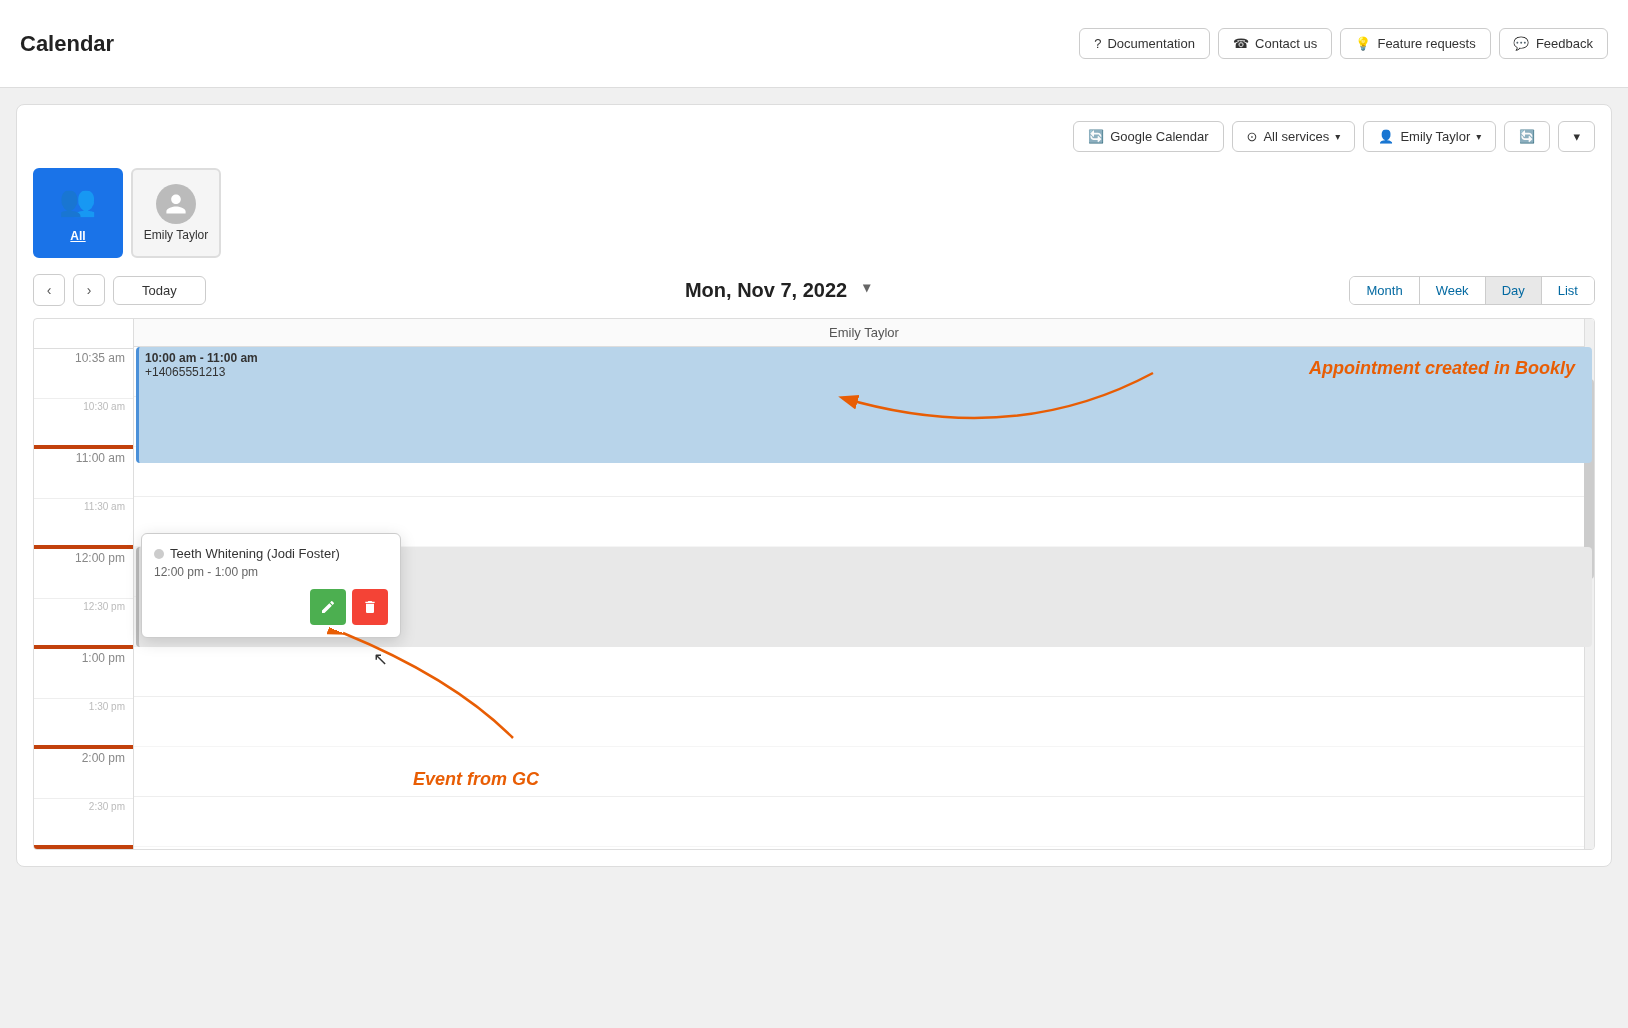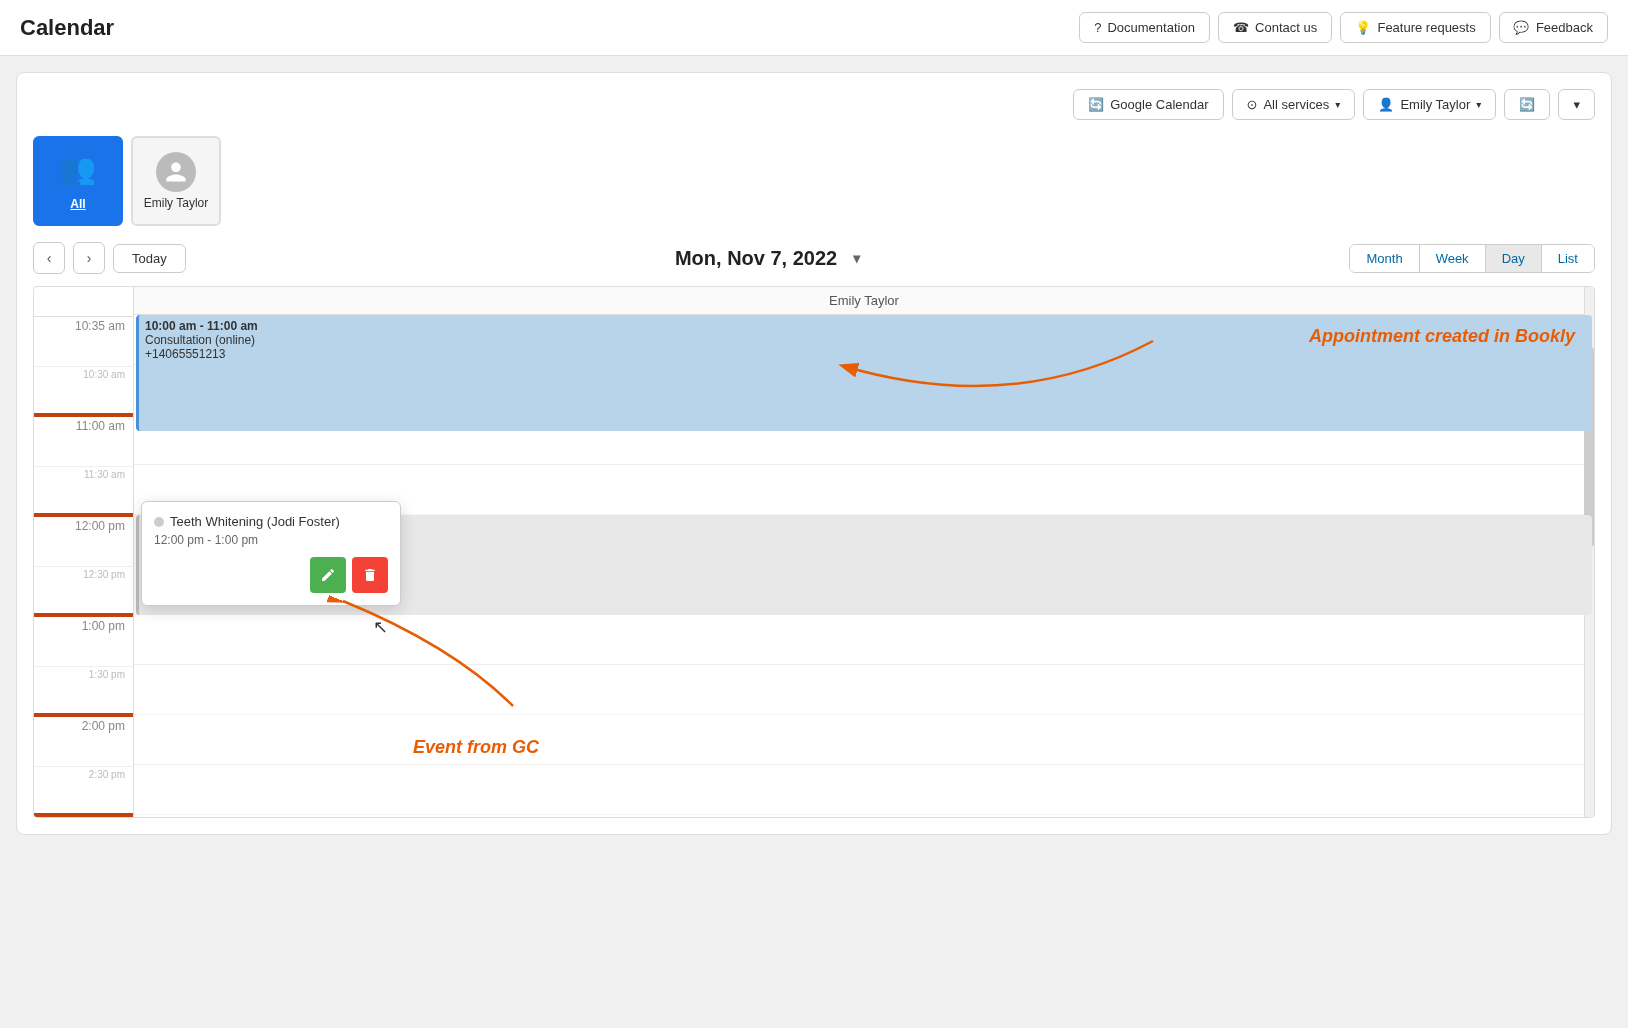--- a/index.html
+++ b/index.html
@@ -1,18 +1,18 @@
 <!DOCTYPE html>
 <html><head>
   <meta charset="utf-8">
   <style>
     * { box-sizing: border-box; margin: 0; padding: 0; }
     body { font-family: -apple-system, BlinkMacSystemFont, 'Segoe UI', sans-serif; background: #f0f0f0; font-size: 14px; color: #333; }
 
-    .top-bar { display: flex; align-items: center; justify-content: space-between; padding: 12px 20px; background: #fff; border-bottom: 1px solid #ddd; }
+    .top-bar { display: flex; align-items: center; justify-content: space-between; padding: 28px 20px; background: #fff; border-bottom: 1px solid #ddd; }
     .top-bar-title { font-size: 22px; font-weight: 600; color: #222; }
     .top-bar-actions { display: flex; gap: 8px; }
     .top-bar-btn { display: flex; align-items: center; gap: 6px; padding: 7px 14px; border: 1px solid #ccc; border-radius: 6px; background: #fff; cursor: pointer; font-size: 13px; color: #333; }
 
     .main-wrapper { padding: 16px; background: #f0f0f0; min-height: calc(100vh - 56px); }
     .calendar-panel { background: #fff; border: 1px solid #ddd; border-radius: 8px; padding: 16px; }
 
     .calendar-toolbar-top { display: flex; justify-content: flex-end; margin-bottom: 16px; gap: 8px; }
     .cal-top-btn { display: flex; align-items: center; gap: 6px; padding: 7px 14px; border: 1px solid #ccc; border-radius: 6px; background: #fff; cursor: pointer; font-size: 13px; color: #333; }
     .cal-top-btn .arrow { font-size: 10px; }
@@ -22,22 +22,22 @@
     .staff-card.active { background: #1a73e8; border-color: #1a73e8; }
     .staff-card.active .staff-label { color: #fff; font-weight: 600; font-size: 12px; margin-top: 11px; text-decoration: underline; }
     .staff-card:not(.active) { background: #f5f5f5; border-color: #ddd; }
     .staff-card:not(.active) .staff-label { color: #333; font-size: 12px; margin-top: 4px; }
     .staff-avatar { width: 40px; height: 40px; border-radius: 50%; background: #bbb; display: flex; align-items: center; justify-content: center; }
     .staff-avatar svg { width: 24px; height: 24px; fill: #fff; }
 
     .nav-row { display: flex; align-items: center; justify-content: space-between; margin-bottom: 12px; }
     .nav-left { display: flex; align-items: center; gap: 8px; }
     .nav-btn { width: 32px; height: 32px; border: 1px solid #ccc; border-radius: 6px; background: #fff; cursor: pointer; display: flex; align-items: center; justify-content: center; font-size: 14px; color: #555; }
-    .today-btn { padding: 6px 18px; border: 1px solid #ccc; border-radius: 6px; background: #fff; cursor: pointer; font-size: 13px; color: #333; }
-    .date-title { font-size: 20px; font-weight: 600; color: #222; display: flex; align-items: center; gap: 16px; cursor: pointer; }
+    .today-btn { padding: 6px 28px; border: 1px solid #ccc; border-radius: 6px; background: #fff; cursor: pointer; font-size: 13px; color: #333; }
+    .date-title { font-size: 20px; font-weight: 600; color: #222; display: flex; gap: 16px; cursor: pointer; }
     .date-title .chevron { font-size: 14px; color: #666; }
     .view-btns { display: flex; border: 1px solid #ccc; border-radius: 6px; overflow: hidden; }
     .view-btn { padding: 6px 16px; border: none; background: #fff; cursor: pointer; font-size: 13px; color: #0369a1; border-right: 1px solid #ccc; }
     .view-btn:last-child { border-right: none; }
     .view-btn.active { background: #e8e8e8; font-weight: 500; }
 
     .calendar-grid { display: flex; border: 1px solid #ddd; border-radius: 4px; overflow: hidden; position: relative; }
     .time-col { width: 100px; flex-shrink: 0; border-right: 1px solid #ddd; }
     .time-slot { height: 50px; display: flex; align-items: flex-start; justify-content: flex-end; padding-right: 8px; padding-top: 2px; font-size: 12px; color: #888; border-bottom: 1px solid #eee; }
     .time-slot.half { border-bottom: 4px solid #c2410c; font-size: 10px; color: #bbb; }
@@ -178,21 +178,20 @@
             <div class="time-row half" style="height:50px; border-bottom:1px solid #f5f5f5;"></div>
             <div class="time-row" style="height:50px; background:#f5f5f5;"></div>
             <div class="time-row half" style="height:50px; background:#f5f5f5; border-bottom:1px solid #eee;"></div>
             <div class="time-row" style="height:50px;"></div>
             <div class="time-row half" style="height:50px; border-bottom:1px solid #f5f5f5;"></div>
             <div class="time-row" style="height:50px;"></div>
             <div class="time-row half" style="height:50px; border-bottom:1px solid #f5f5f5;"></div>
 
             <div class="appt-block appt-blue" style="top:0px; height:116px;">
               <div style="font-weight:600; font-size:12px;">10:00 am - 11:00 am</div>
-              <div style="font-size:12px;">Consultation (online)</div>
               <div style="font-size:12px;">+14065551213</div>
             </div>
 
             <div class="appt-block appt-gray" style="top:200px; height:100px; background:#e8e8e8; border-left:3px solid #bbb;">
               <div style="font-weight:600; font-size:12px;">12:00 pm - 1:00 pm</div>
               <div style="font-size:12px;">Teeth Whitening (Jodi Foster)</div>
             </div>
           </div>
         </div>
 

